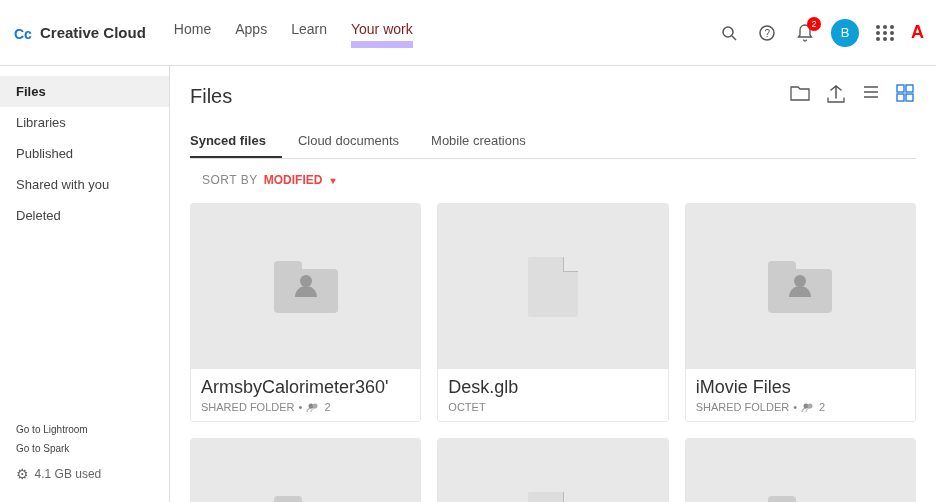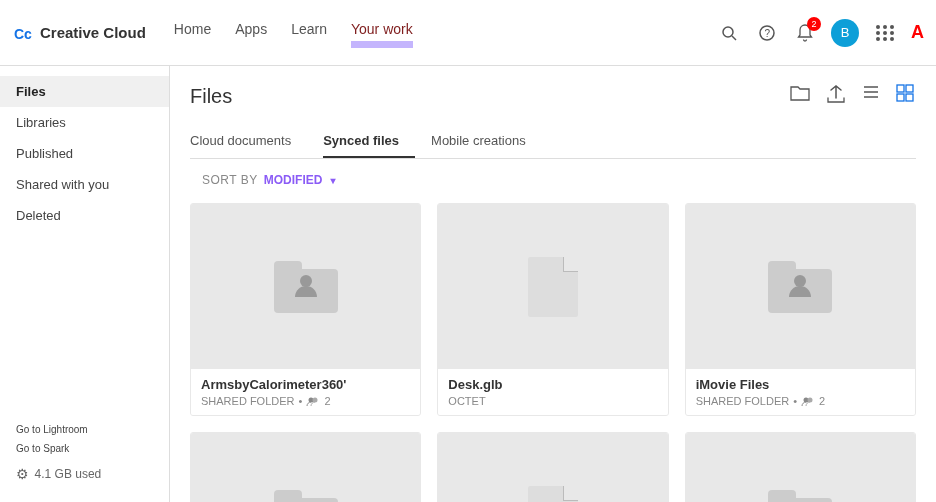--- a/index.html
+++ b/index.html
@@ -46,29 +46,29 @@
     .header-action-btn.active { color: #1473e6; }
 
     
     .tabs { display: flex; border-bottom: 1px solid #ddd; margin-bottom: 14px; gap: 0; }
     .tab { font-size: 13px; padding: 8px 16px 8px 0; color: #555; cursor: pointer; margin-right: 16px; }
     .tab.active { color: #333; font-weight: 600; border-bottom: 2px solid #333; }
 
     
     .sort-bar { display: flex; align-items: center; gap: 6px; margin-bottom: 16px; font-size: 12px; color: #888; }
     .sort-label { text-transform: uppercase; letter-spacing: 0.5px; margin-left: 12px; }
-    .sort-value { color: #8b5cf6; font-weight: 600; cursor: pointer; display: flex; align-items: center; gap: 8px; }
+    .sort-value { color: #ef4444; font-weight: 600; cursor: pointer; display: flex; align-items: center; gap: 8px; }
     .sort-caret { font-size: 10px; }
 
     
     .file-grid { display: grid; grid-template-columns: repeat(3, 1fr); gap: 16px; }
     .file-card { background: #f5f5f5; border: 1px solid #e8e8e8; border-radius: 3px; overflow: hidden; cursor: pointer; }
     .file-thumb { height: 165px; display: flex; align-items: center; justify-content: center; background: #e8e8e8; }
     .file-info { padding: 8px 10px; background: #fff; }
-    .file-name { font-size: 13px; font-weight: 700; color: #333; white-space: nowrap; overflow: hidden; text-overflow: ellipsis; }
+    .file-name { font-size: 18px; font-weight: 400; color: #333; white-space: nowrap; overflow: hidden; text-overflow: ellipsis; }
     .file-meta { font-size: 11px; color: #888; margin-top: 3px; text-transform: uppercase; display: flex; align-items: center; gap: 4px; }
 
     
     .folder-icon { position: relative; width: 64px; height: 52px; }
     .folder-body { width: 64px; height: 44px; background: #ccc; border-radius: 0 4px 4px 4px; position: absolute; bottom: 0; }
     .folder-tab { width: 28px; height: 10px; background: #ccc; border-radius: 4px 4px 0 0; position: absolute; top: 0; left: 0; }
     .folder-person { position: absolute; bottom: 6px; left: 50%; transform: translateX(-50%); color: #888; font-size: 22px; }
 
     
     .doc-icon { width: 50px; height: 60px; background: #ddd; border-radius: 2px; position: relative; }
@@ -181,22 +181,22 @@
             <rect x="1" y="1" width="7" height="7" stroke="#1473e6" stroke-width="1.3" fill="none"></rect>
             <rect x="10" y="1" width="7" height="7" stroke="#1473e6" stroke-width="1.3" fill="none"></rect>
             <rect x="1" y="10" width="7" height="7" stroke="#1473e6" stroke-width="1.3" fill="none"></rect>
             <rect x="10" y="10" width="7" height="7" stroke="#1473e6" stroke-width="1.3" fill="none"></rect>
           </svg>
         </div>
       </div>
     </div>
 
     <div class="tabs">
+      <div class="tab active">Synced files</div>
       <div class="tab">Cloud documents</div>
-      <div class="tab active">Synced files</div>
       <div class="tab">Mobile creations</div>
     </div>
 
     <div class="sort-bar">
       <span class="sort-label">SORT BY</span>
       <span class="sort-value">
         <span>MODIFIED</span>
         <span class="sort-caret">▾</span>
       </span>
     </div>

